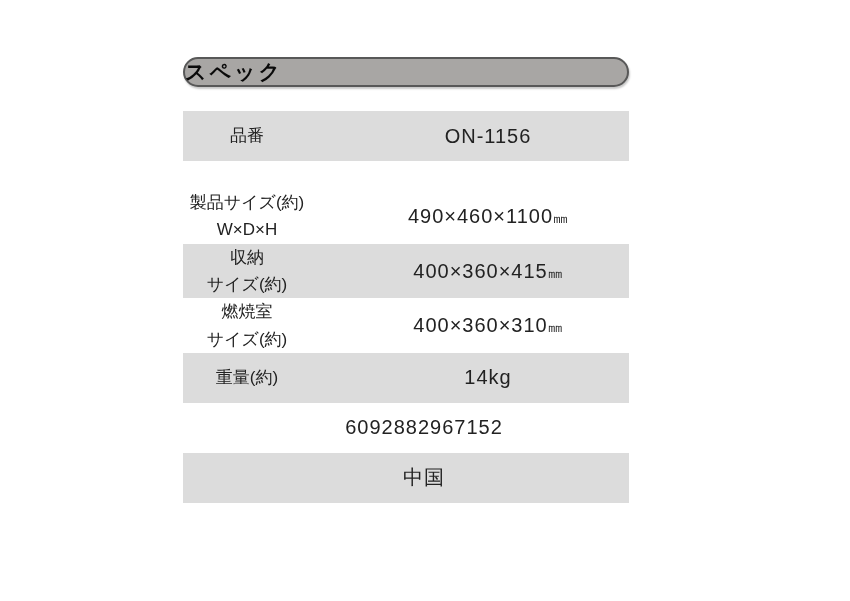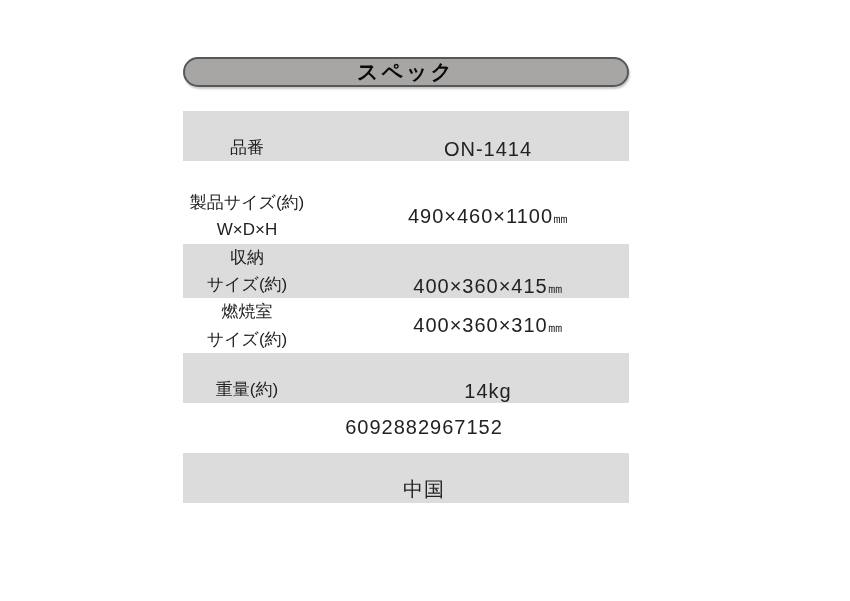--- a/index.html
+++ b/index.html
@@ -22,38 +22,38 @@
     width: 446px;
   }
   .spec-header {
     height: 30px;
     background: var(--header-fill, #a8a6a4);
     border: 2px solid var(--header-border, #585858);
     border-radius: 15px;
     box-shadow: 1px 2px 2px rgba(0,0,0,0.22);
     display: flex;
     align-items: center;
-    justify-content: center;
+    justify-content: flex-start;
   }
   .spec-header-title {
     font-size: 21px;
     font-weight: bold;
     letter-spacing: 3px;
     color: #0a0a0a;
   }
   .spec-table {
     margin-top: 24px;
   }
   .spec-row {
     display: flex;
     align-items: center;
     min-height: 50px;
   }
   .spec-row.tall { min-height: 56px; margin-top: 27px; }
-  .spec-row.shaded { background: var(--shaded-row, #dcdcdc); align-items: flex-end; }
+  .spec-row.shaded { background: var(--shaded-row, #dcdcdc); }
   .col-label {
     width: 128px;
     text-align: center;
     font-size: 17px;
     line-height: 1.6;
     color: var(--text, #222222);
   }
   .lbl-line { display: block; }
   .lbl-line:empty { display: none; }
   .col-value {
@@ -78,21 +78,21 @@
 
     <div class="spec-table">
 
 
       <div class="spec-row shaded">
         <div class="col-label">
           <span class="lbl-line">品番</span>
 
         </div>
         <div class="col-value">
-          <span>ON-1414</span><span class="unit"></span>
+          <span>ON-1156</span><span class="unit"></span>
         </div>
       </div>
 
       <div class="spec-row tall">
         <div class="col-label">
           <span class="lbl-line">製品サイズ(約)</span>
           <span class="lbl-line">W×D×H</span>
         </div>
         <div class="col-value">
           <span>490×460×1100</span><span class="unit">㎜</span>

